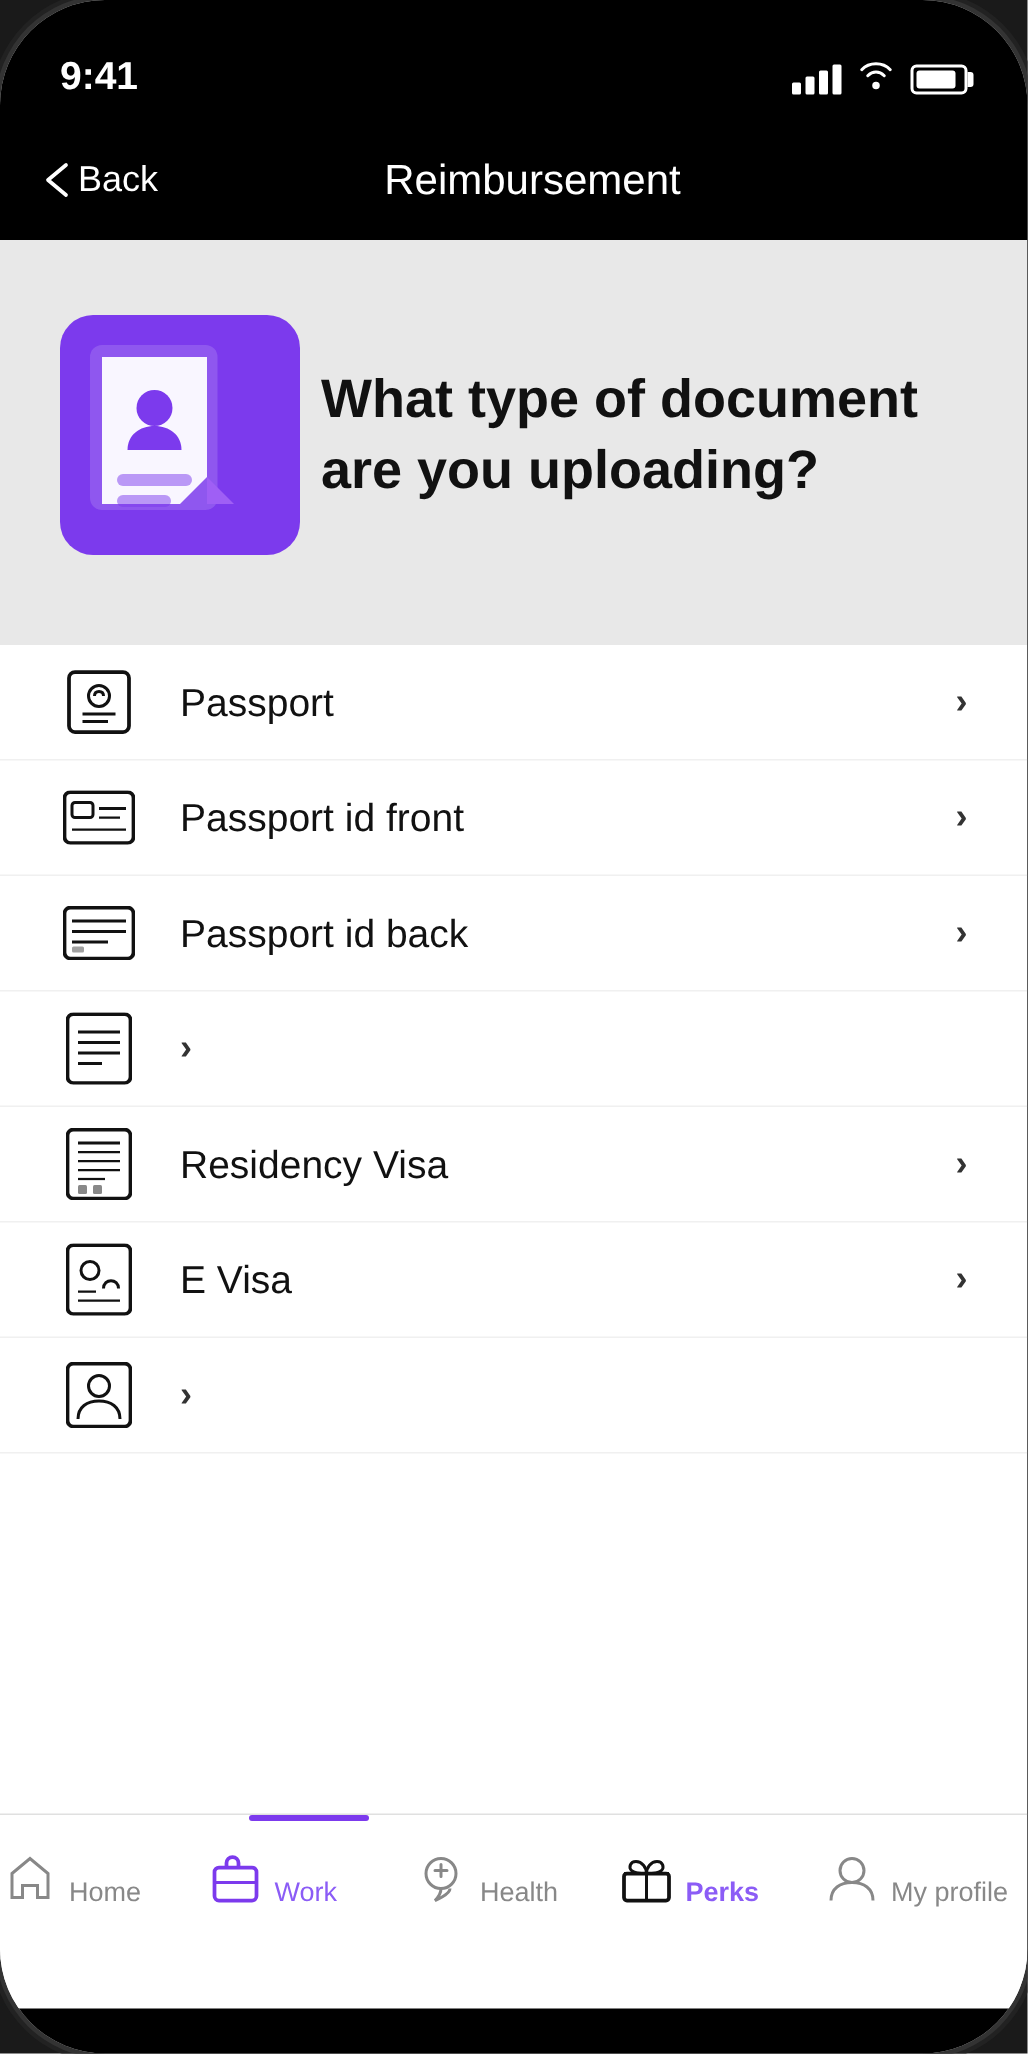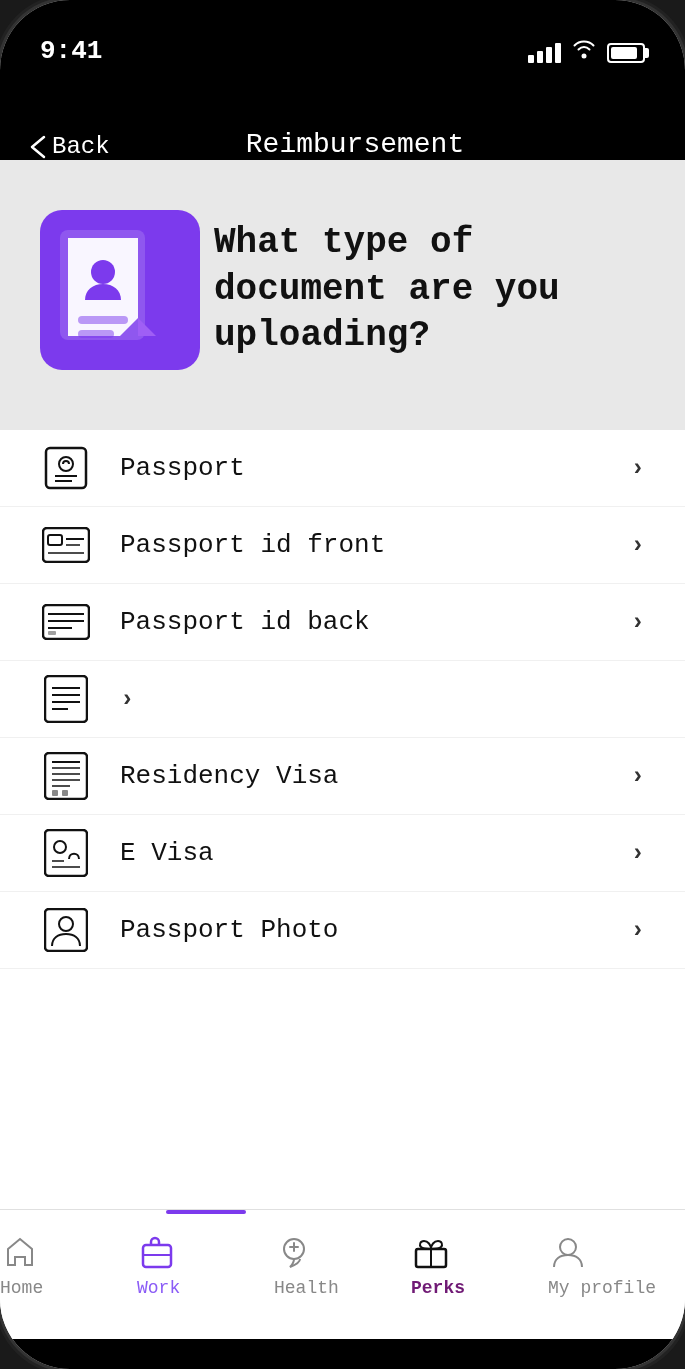--- a/index.html
+++ b/index.html
@@ -14,21 +14,20 @@
     }
 
     .phone-frame {
       width: 685px;
       height: 1369px;
       background: #111;
       border-radius: 70px;
       position: relative;
       overflow: hidden;
       box-shadow: 0 0 0 3px #333, 0 0 0 6px #222;
-      font-family: Liberation Mono, monospace;
     }
 
     .phone-screen {
       position: absolute;
       top: 0;
       left: 0;
       right: 0;
       bottom: 0;
       background: #fff;
       border-radius: 60px;
@@ -105,21 +104,21 @@
       height: 100%;
       width: 85%;
       border-radius: 2px;
     }
 
     
     .header {
       background: #000;
       height: 80px;
       display: flex;
-      align-items: flex-end;
+      align-items: center;
       justify-content: center;
       position: relative;
       flex-shrink: 0;
     }
 
     .back-button {
       position: absolute;
       left: 30px;
       display: flex;
       align-items: center;
@@ -208,22 +207,22 @@
       height: 130px;
       display: flex;
       align-items: flex-start;
       padding-top: 14px;
       flex-shrink: 0;
     }
 
     .nav-item {
       flex: 1;
       display: flex;
-      flex-direction: column;
-      align-items: flex-start;
+      flex-direction: row;
+      align-items: flex-end;
       gap: 6px;
       cursor: pointer;
       position: relative;
       padding-top: 8px;
     }
 
     .nav-item.active::before {
       content: '';
       position: absolute;
       top: -14px;
@@ -247,21 +246,21 @@
       font-size: 18px;
       color: #888;
     }
 
     .nav-item.active .nav-label {
       color: #8b5cf6;
     }
 
     .nav-item.bold .nav-label {
       font-weight: 700;
-      color: #701a75;
+      color: #8b5cf6;
     }
 
     .home-bar {
       background: #000;
       width: 200px;
       height: 6px;
       border-radius: 3px;
       margin: 0 auto;
       margin-bottom: 8px;
     }
@@ -433,21 +432,20 @@
       </div>
 
       <div class="list-item">
         <div class="item-icon">
           <svg width="44" height="44" viewBox="0 0 44 44" fill="none">
             <rect x="1" y="1" width="42" height="42" rx="4" stroke="#111" stroke-width="2.5" fill="none"></rect>
             <circle cx="22" cy="16" r="7" stroke="#111" stroke-width="2" fill="none"></circle>
             <path d="M8 38c0-8 6-12 14-12s14 4 14 12" stroke="#111" stroke-width="2" fill="none"></path>
           </svg>
         </div>
-        <span class="item-label">Passport Photo</span>
         <span class="chevron">›</span>
       </div>
 
       <div class="list-item">
         
         
         
       </div>
 
     </div>

